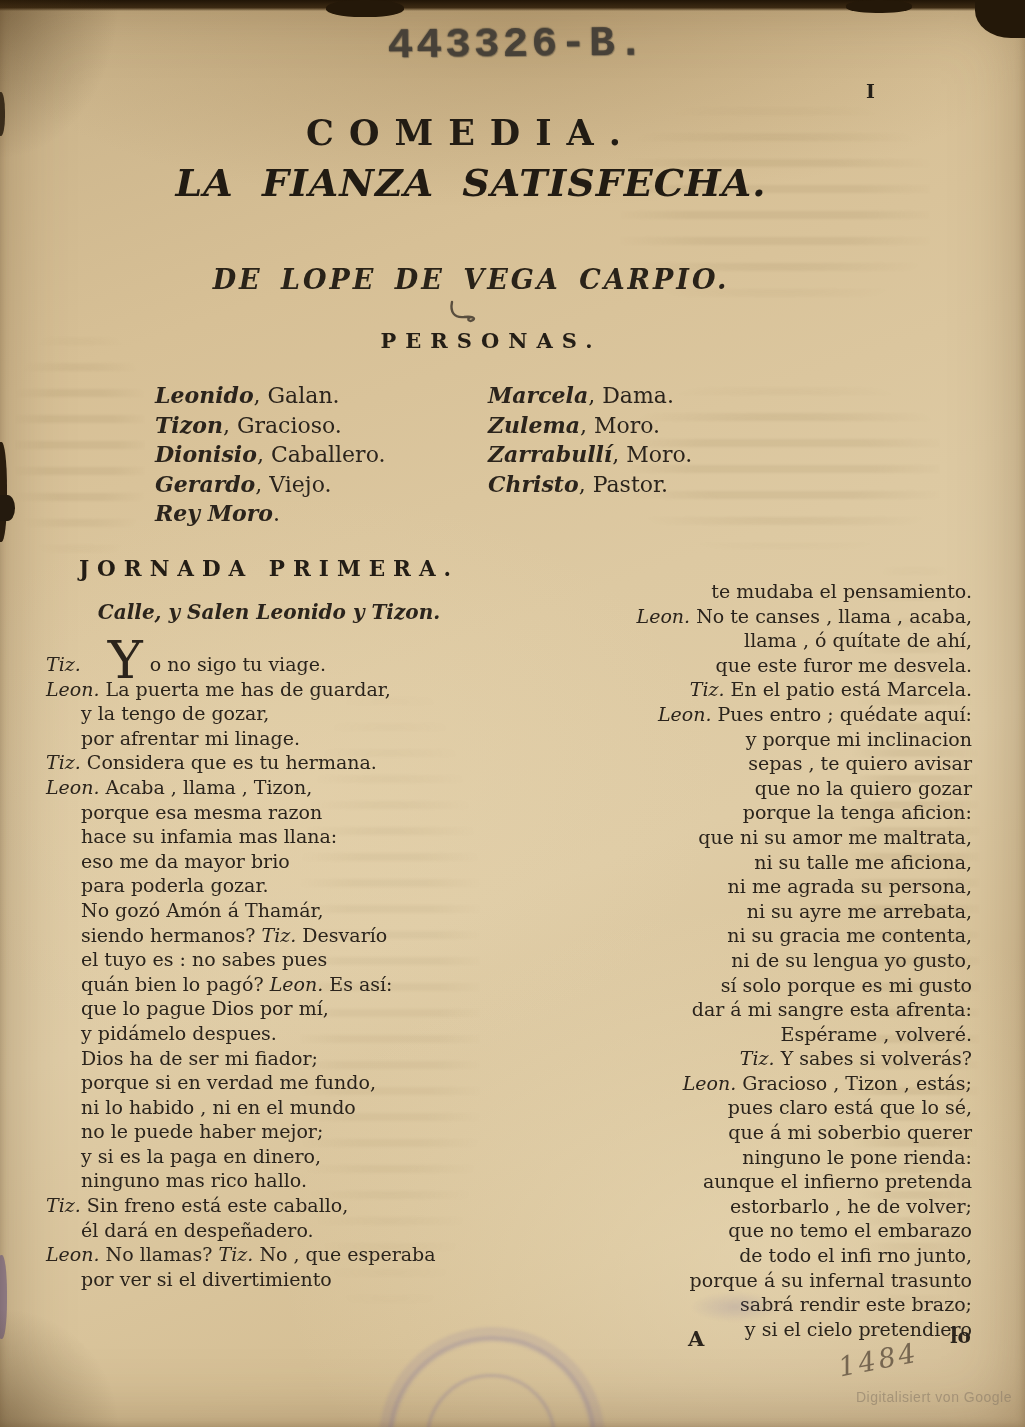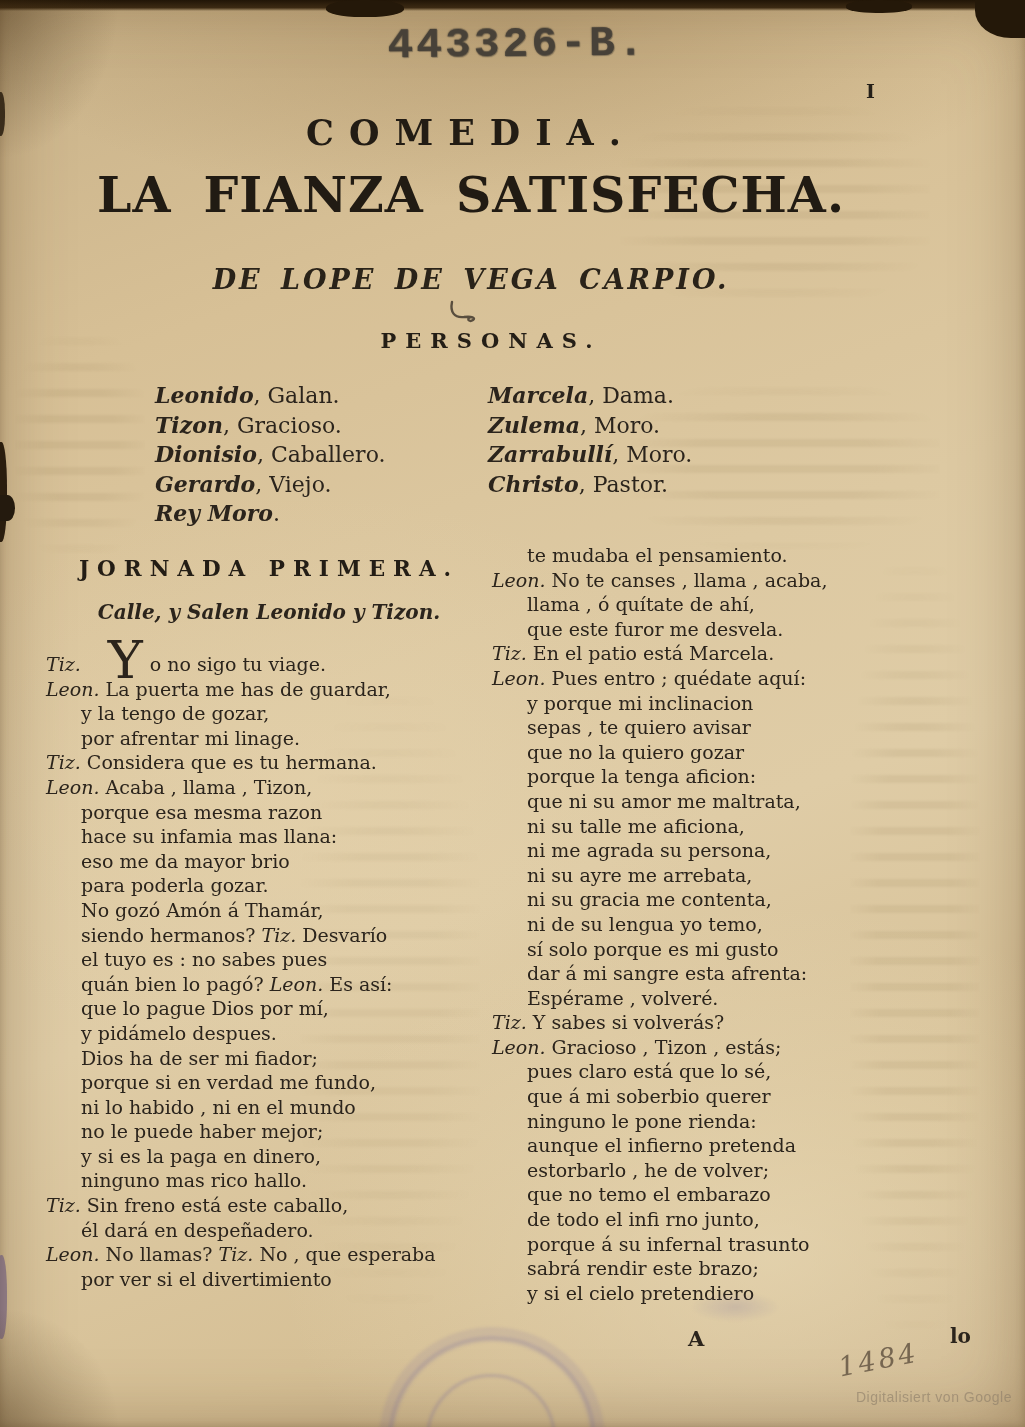--- a/index.html
+++ b/index.html
@@ -35,33 +35,33 @@
   
   .stamp-number{
     position:absolute;left:352px;top:20px;width:330px;text-align:center;
     font-family:"Liberation Mono","DejaVu Sans Mono",monospace;font-weight:bold;
     font-size:43px;letter-spacing:3px;color:#474138;transform:rotate(-.6deg);
     text-shadow:0 0 1.5px rgba(60,54,46,.85), 1px 1px 0 rgba(60,54,46,.25);filter:blur(.3px);
   }
   .folio{position:absolute;left:866px;top:80px;font-size:19px;font-weight:bold;color:#241f18;}
   .header{position:absolute;left:0;top:0;width:942px;text-align:center;}
   .kicker{position:absolute;left:0;top:112px;width:100%;font-size:35px;font-weight:bold;letter-spacing:15px;color:#221c14;}
-  .title{position:absolute;left:0;top:166px;width:100%;font-size:49px;font-weight:bold;letter-spacing:1px;word-spacing:14px;color:#211b13;white-space:nowrap;}
+  .title{position:absolute;left:0;top:160px;width:100%;font-size:38px;font-weight:bold;letter-spacing:1px;word-spacing:14px;color:#211b13;white-space:nowrap;font-style:italic;}
   .byline{position:absolute;left:0;top:264px;width:100%;font-size:27px;font-weight:bold;font-style:italic;letter-spacing:3px;word-spacing:6px;color:#2a2319;}
   .flourish{position:absolute;left:446px;top:298px;opacity:.8;}
   .personas-heading{position:absolute;left:0;top:328px;width:100%;font-size:21px;font-weight:bold;letter-spacing:9px;color:#241e16;margin-left:20px;}
   
   .plist{position:absolute;margin:0;padding:0;list-style:none;font-size:22px;line-height:28.6px;}
   .plist.left{left:155px;top:381px;}
   .plist.right{left:488px;top:381px;}
   .pname{font-style:italic;font-weight:bold;}
   
   .col{position:absolute;font-size:19px;line-height:24.6px;}
   .col.leftcol{left:46px;top:556px;width:446px;}
-  .col.rightcol{left:492px;top:543px;width:480px;}
+  .col.rightcol{left:492px;top:579px;width:480px;text-align:right;}
   .act-heading{text-align:center;font-size:21.5px;font-weight:bold;letter-spacing:8px;line-height:26px;color:#231d15;}
   .stage-dir{text-align:center;font-size:20px;font-weight:bold;font-style:italic;margin-top:17px;line-height:26px;}
   .verse{margin-top:27px;}
   .vline{white-space:nowrap;}
   .vline.ind{padding-left:35px;}
   .it{font-style:italic;}
   .bigcap{display:inline-block;font-size:53px;line-height:0;position:relative;top:7px;margin:0 7px 0 27px;font-weight:normal;}
   
   .sig-a{position:absolute;left:688px;top:1326px;font-size:21px;font-weight:bold;}
   .catchword{position:absolute;left:950px;top:1324px;font-size:20px;font-weight:bold;}
@@ -170,21 +170,21 @@
         <div class="vline"><span class="it">Leon.</span><span> Pues entro ; quédate aquí:</span></div>
         <div class="vline ind"><span>y porque mi inclinacion</span></div>
         <div class="vline ind"><span>sepas , te quiero avisar</span></div>
         <div class="vline ind"><span>que no la quiero gozar</span></div>
         <div class="vline ind"><span>porque la tenga aficion:</span></div>
         <div class="vline ind"><span>que ni su amor me maltrata,</span></div>
         <div class="vline ind"><span>ni su talle me aficiona,</span></div>
         <div class="vline ind"><span>ni me agrada su persona,</span></div>
         <div class="vline ind"><span>ni su ayre me arrebata,</span></div>
         <div class="vline ind"><span>ni su gracia me contenta,</span></div>
-        <div class="vline ind"><span>ni de su lengua yo temo,</span></div>
+        <div class="vline ind"><span>ni de su lengua yo gusto,</span></div>
         <div class="vline ind"><span>sí solo porque es mi gusto</span></div>
         <div class="vline ind"><span>dar á mi sangre esta afrenta:</span></div>
         <div class="vline ind"><span>Espérame , volveré.</span></div>
         <div class="vline"><span class="it">Tiz.</span><span> Y sabes si volverás?</span></div>
         <div class="vline"><span class="it">Leon.</span><span> Gracioso , Tizon , estás;</span></div>
         <div class="vline ind"><span>pues claro está que lo sé,</span></div>
         <div class="vline ind"><span>que á mi soberbio querer</span></div>
         <div class="vline ind"><span>ninguno le pone rienda:</span></div>
         <div class="vline ind"><span>aunque el infierno pretenda</span></div>
         <div class="vline ind"><span>estorbarlo , he de volver;</span></div>

